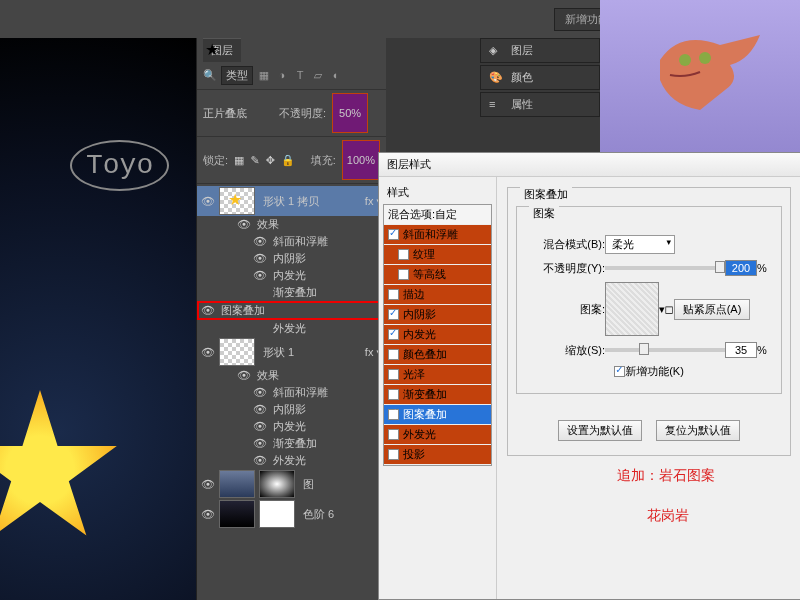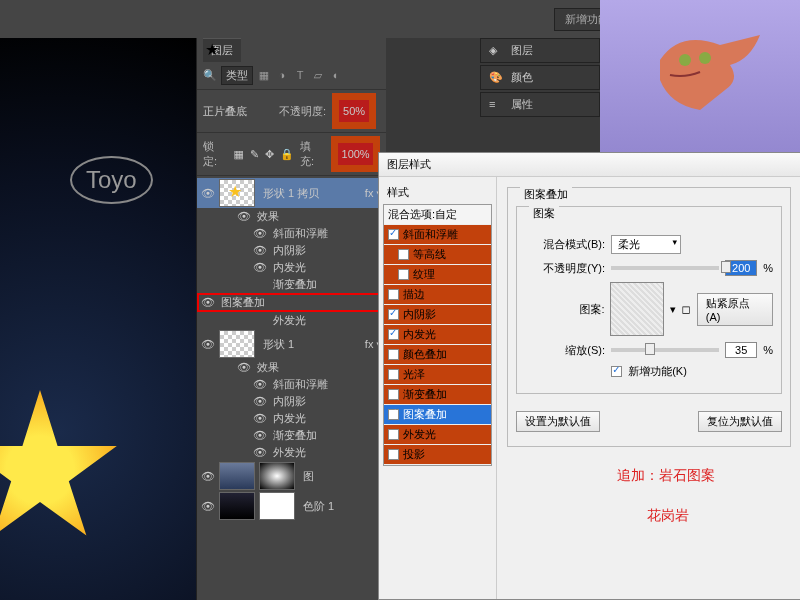--- a/index.html
+++ b/index.html
@@ -1,31 +1,31 @@
 <!DOCTYPE html>
 <html><head>
 <meta charset="utf-8">
 <style>
 *{margin:0;padding:0;box-sizing:border-box;font-family:"Microsoft YaHei",sans-serif;font-size:11px;color:#c8c8c8}
 body{background:#383838;width:800px;height:600px;overflow:hidden;position:relative}
 .canvas{position:absolute;left:0;top:38px;width:196px;height:562px;background:radial-gradient(circle at 30% 70%,#1a2a4a 0%,#0a1020 60%,#000 100%)}
-.canvas .logo{position:absolute;top:118px;left:70px;color:#999;font-size:24px;font-family:Liberation Sans, sans-serif;border:2px solid #888;border-radius:50%;padding:8px 14px}
+.canvas .logo{position:absolute;top:102px;left:70px;color:#999;font-size:28px;font-family:Liberation Mono, monospace;border:2px solid #888;border-radius:50%;padding:8px 14px}
 .canvas .star{position:absolute;bottom:50px;left:-40px;width:160px;height:160px;background:radial-gradient(circle,#ffe94a 30%,#f9b020 70%);clip-path:polygon(50% 0%,61% 35%,98% 35%,68% 57%,79% 91%,50% 70%,21% 91%,32% 57%,2% 35%,39% 35%);filter:drop-shadow(0 0 20px #ffd020)}
 .topbar{position:absolute;top:0;left:0;right:0;height:38px;background:#454545;display:flex;align-items:center;justify-content:flex-end;padding-right:180px}
 .topbar .newbtn{background:#3a3a3a;padding:3px 10px;border:1px solid #222;color:#aaa}
 .watermark{position:absolute;top:8px;right:8px;font-size:11px;color:#666}
 .watermark2{position:absolute;top:20px;right:8px;font-size:9px;color:#555}
 .layers-panel{position:absolute;left:196px;top:38px;width:190px;height:562px;background:#454545;border-left:1px solid #222}
 .panel-tab{background:#383838;padding:4px 8px;display:inline-block;border-top:1px solid #555;margin-left:6px}
 .panel-toolbar{padding:4px 6px;display:flex;align-items:center;gap:4px;border-bottom:1px solid #333}
 .panel-toolbar .sel{background:#333;padding:1px 4px;border:1px solid #222}
 .panel-toolbar .ico{width:14px;height:14px;display:inline-block;text-align:center;color:#999}
 .panel-row{padding:3px 6px;display:flex;align-items:center;gap:6px;border-bottom:1px solid #333}
 .panel-row .lbl{color:#bbb}
-.panel-row .val{background:#b91c1c;padding:5px 4px;border:7px solid #c2410c;min-width:36px;text-align:center}
+.panel-row .val{background:#701a75;padding:13px 4px;border:1px solid #c2410c;min-width:36px;text-align:center}
 .layer-tree{padding:2px 0}
 .layer-item{display:flex;align-items:center;padding:1px 4px;gap:4px}
 .layer-item.sel{background:#5a7aa8}
 .eye{width:14px;text-align:center;color:#ccc}
 .thumb{width:36px;height:28px;border:1px solid #666;background:#333;display:inline-block}
 .thumb.checker{background:repeating-conic-gradient(#ccc 0 25%,#fff 0 50%) 0 0/8px 8px}
 .thumb.star-t{position:relative}
 .thumb.star-t::after{content:"★";position:absolute;top:2px;left:8px;color:#f9c020;font-size:16px}
 .thumb.star-b::after{content:"★";position:absolute;top:2px;left:8px;color:#000;font-size:16px}
 .layer-name{flex:1;padding-left:4px}
@@ -47,21 +47,21 @@
 .style-item{padding:2px 4px;display:flex;align-items:center;gap:4px;border-bottom:1px solid #eee}
 .style-item.hdr{background:#f4f4f4}
 .style-item.sel{background:#2874d8;color:#fff}
 .style-item.sel *{color:#fff}
 .cb{width:11px;height:11px;border:1px solid #888;display:inline-block;background:#fff;position:relative}
 .cb.on::after{content:"✓";position:absolute;top:-3px;left:0;font-size:10px;color:#2874d8}
 .style-item.sel .cb.on::after{color:#fff}
 .dlg-right{flex:1;padding:6px 10px;position:relative}
 .fset{border:1px solid #bbb;padding:8px;margin-top:4px}
 .fset-title{background:#f0f0f0;display:inline-block;padding:0 4px;margin-top:-14px;margin-left:4px;position:relative;top:-8px}
-.frow{display:flex;align-items:center;margin:6px 0;gap:6px}
+.frow{display:flex;align-items:center;margin:6px 0;}
 .frow .flbl{width:80px;text-align:right}
 .sel-box{border:1px solid #999;background:#fff;padding:1px 12px 1px 6px;position:relative;min-width:70px}
 .sel-box::after{content:"▾";position:absolute;right:3px;top:1px;font-size:9px}
 .slider{flex:1;height:4px;background:#ccc;position:relative;max-width:120px}
 .slider .sh{position:absolute;width:10px;height:12px;background:#eee;border:1px solid #888;top:-5px}
 .num-in{width:32px;border:1px solid #888;background:#fff;text-align:center;padding:1px}
 .num-in.hl{background:#2874d8;color:#fff}
 .pattern-box{width:54px;height:54px;border:1px solid #888;background:repeating-linear-gradient(45deg,#ddd 0 2px,#eee 2px 4px),repeating-linear-gradient(-45deg,#ccc 0 2px,transparent 2px 4px)}
 .btn{border:1px solid #999;background:linear-gradient(#fafafa,#e4e4e4);padding:2px 8px}
 .redtext{color:#d22;font-size:14px;position:absolute}
@@ -199,45 +199,45 @@
     <div class="layer-item">
       <span class="eye">👁</span>
       <span class="thumb" style="background:linear-gradient(#6a7a9a,#2a3a5a)"></span>
       <span class="thumb" style="background:radial-gradient(#fff,#000)"></span>
       <span class="layer-name">图</span>
     </div>
     <div class="layer-item">
       <span class="eye">👁</span>
       <span class="thumb" style="background:linear-gradient(#223,#000)"></span>
       <span class="thumb" style="background:#fff"></span>
-      <span class="layer-name">色阶 1</span>
+      <span class="layer-name">色阶 6</span>
     </div>
   </div>
 </div>
 
 <div class="dialog">
   <div class="dlg-title">图层样式</div>
   <div class="dlg-body">
     <div class="dlg-left">
       <div class="grp-title">样式</div>
       <div class="style-list">
         <div class="style-item hdr">
             <span>混合选项:自定</span>
           </div>
         <div class="style-item">
             <span class="cb on"></span>
             <span>斜面和浮雕</span>
           </div>
         <div class="style-item" style="padding-left:14px">
             <span class="cb"></span>
+            <span>纹理</span>
+          </div>
+        <div class="style-item" style="padding-left:14px">
+            <span class="cb"></span>
             <span>等高线</span>
-          </div>
-        <div class="style-item" style="padding-left:14px">
-            <span class="cb"></span>
-            <span>纹理</span>
           </div>
         <div class="style-item">
             <span class="cb"></span>
             <span>描边</span>
           </div>
         <div class="style-item">
             <span class="cb on"></span>
             <span>内阴影</span>
           </div>
         <div class="style-item">
@@ -300,21 +300,21 @@
                 <span class="sh" style="left:34px"></span>
               </span>
             <span class="num-in">35</span>
             <span>%</span>
           </div>
           <div class="frow" style="justify-content:center">
             <span class="cb on"></span>
             <span>新增功能(K)</span>
           </div>
         </div>
-        <div class="frow" style="justify-content:space-between;gap:14px;margin-top:17px">
+        <div class="frow" style="justify-content:center;gap:14px;margin-top:26px">
           <span class="btn">设置为默认值</span>
           <span class="btn">复位为默认值</span>
         </div>
       </div>
       <div class="redtext" style="top:290px;left:120px">追加：岩石图案</div>
       <div class="redtext" style="top:330px;left:150px">花岗岩</div>
     </div>
   </div>
 </div>
 

